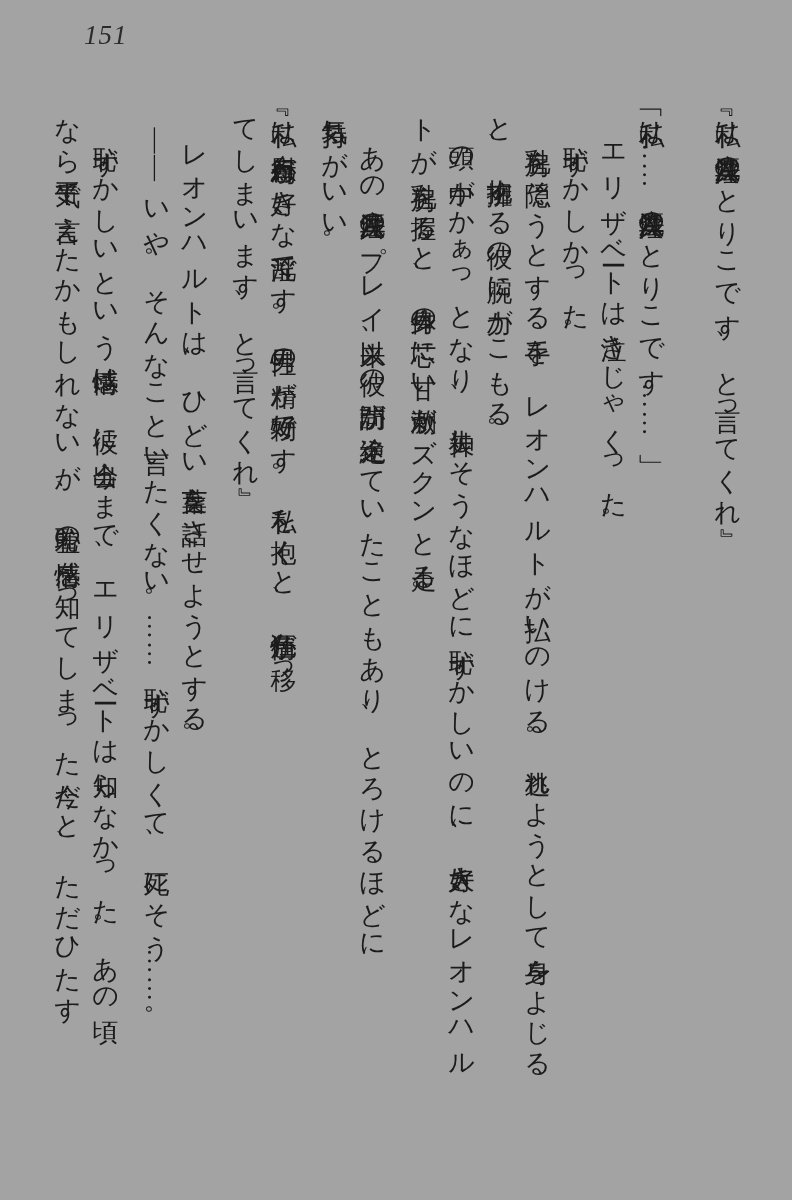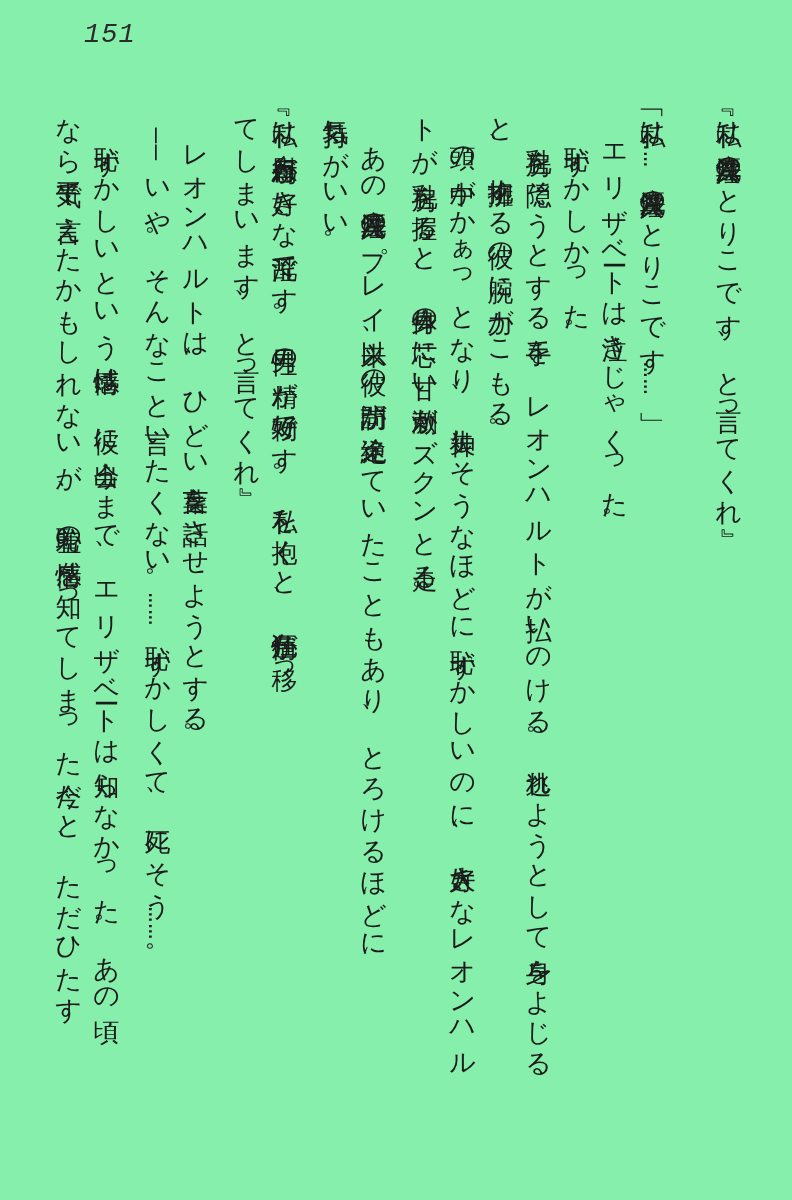--- a/index.html
+++ b/index.html
@@ -7,22 +7,22 @@
     padding: 0;
     width: 792px;
     height: 1200px;
     background: #fdfdfc;
     overflow: hidden;
   }
   .book-page {
     position: relative;
     width: 792px;
     height: 1200px;
-    background: #86efac;
-    font-family: Liberation Mono, monospace;
+    background: #a3a3a3;
+    font-family: Liberation Serif, serif;
   }
   .page-number {
     position: absolute;
     top: 20px;
     left: 84px;
     font-style: italic;
     font-size: 27px;
     letter-spacing: 1px;
     color: #2b2b2b;
   }

